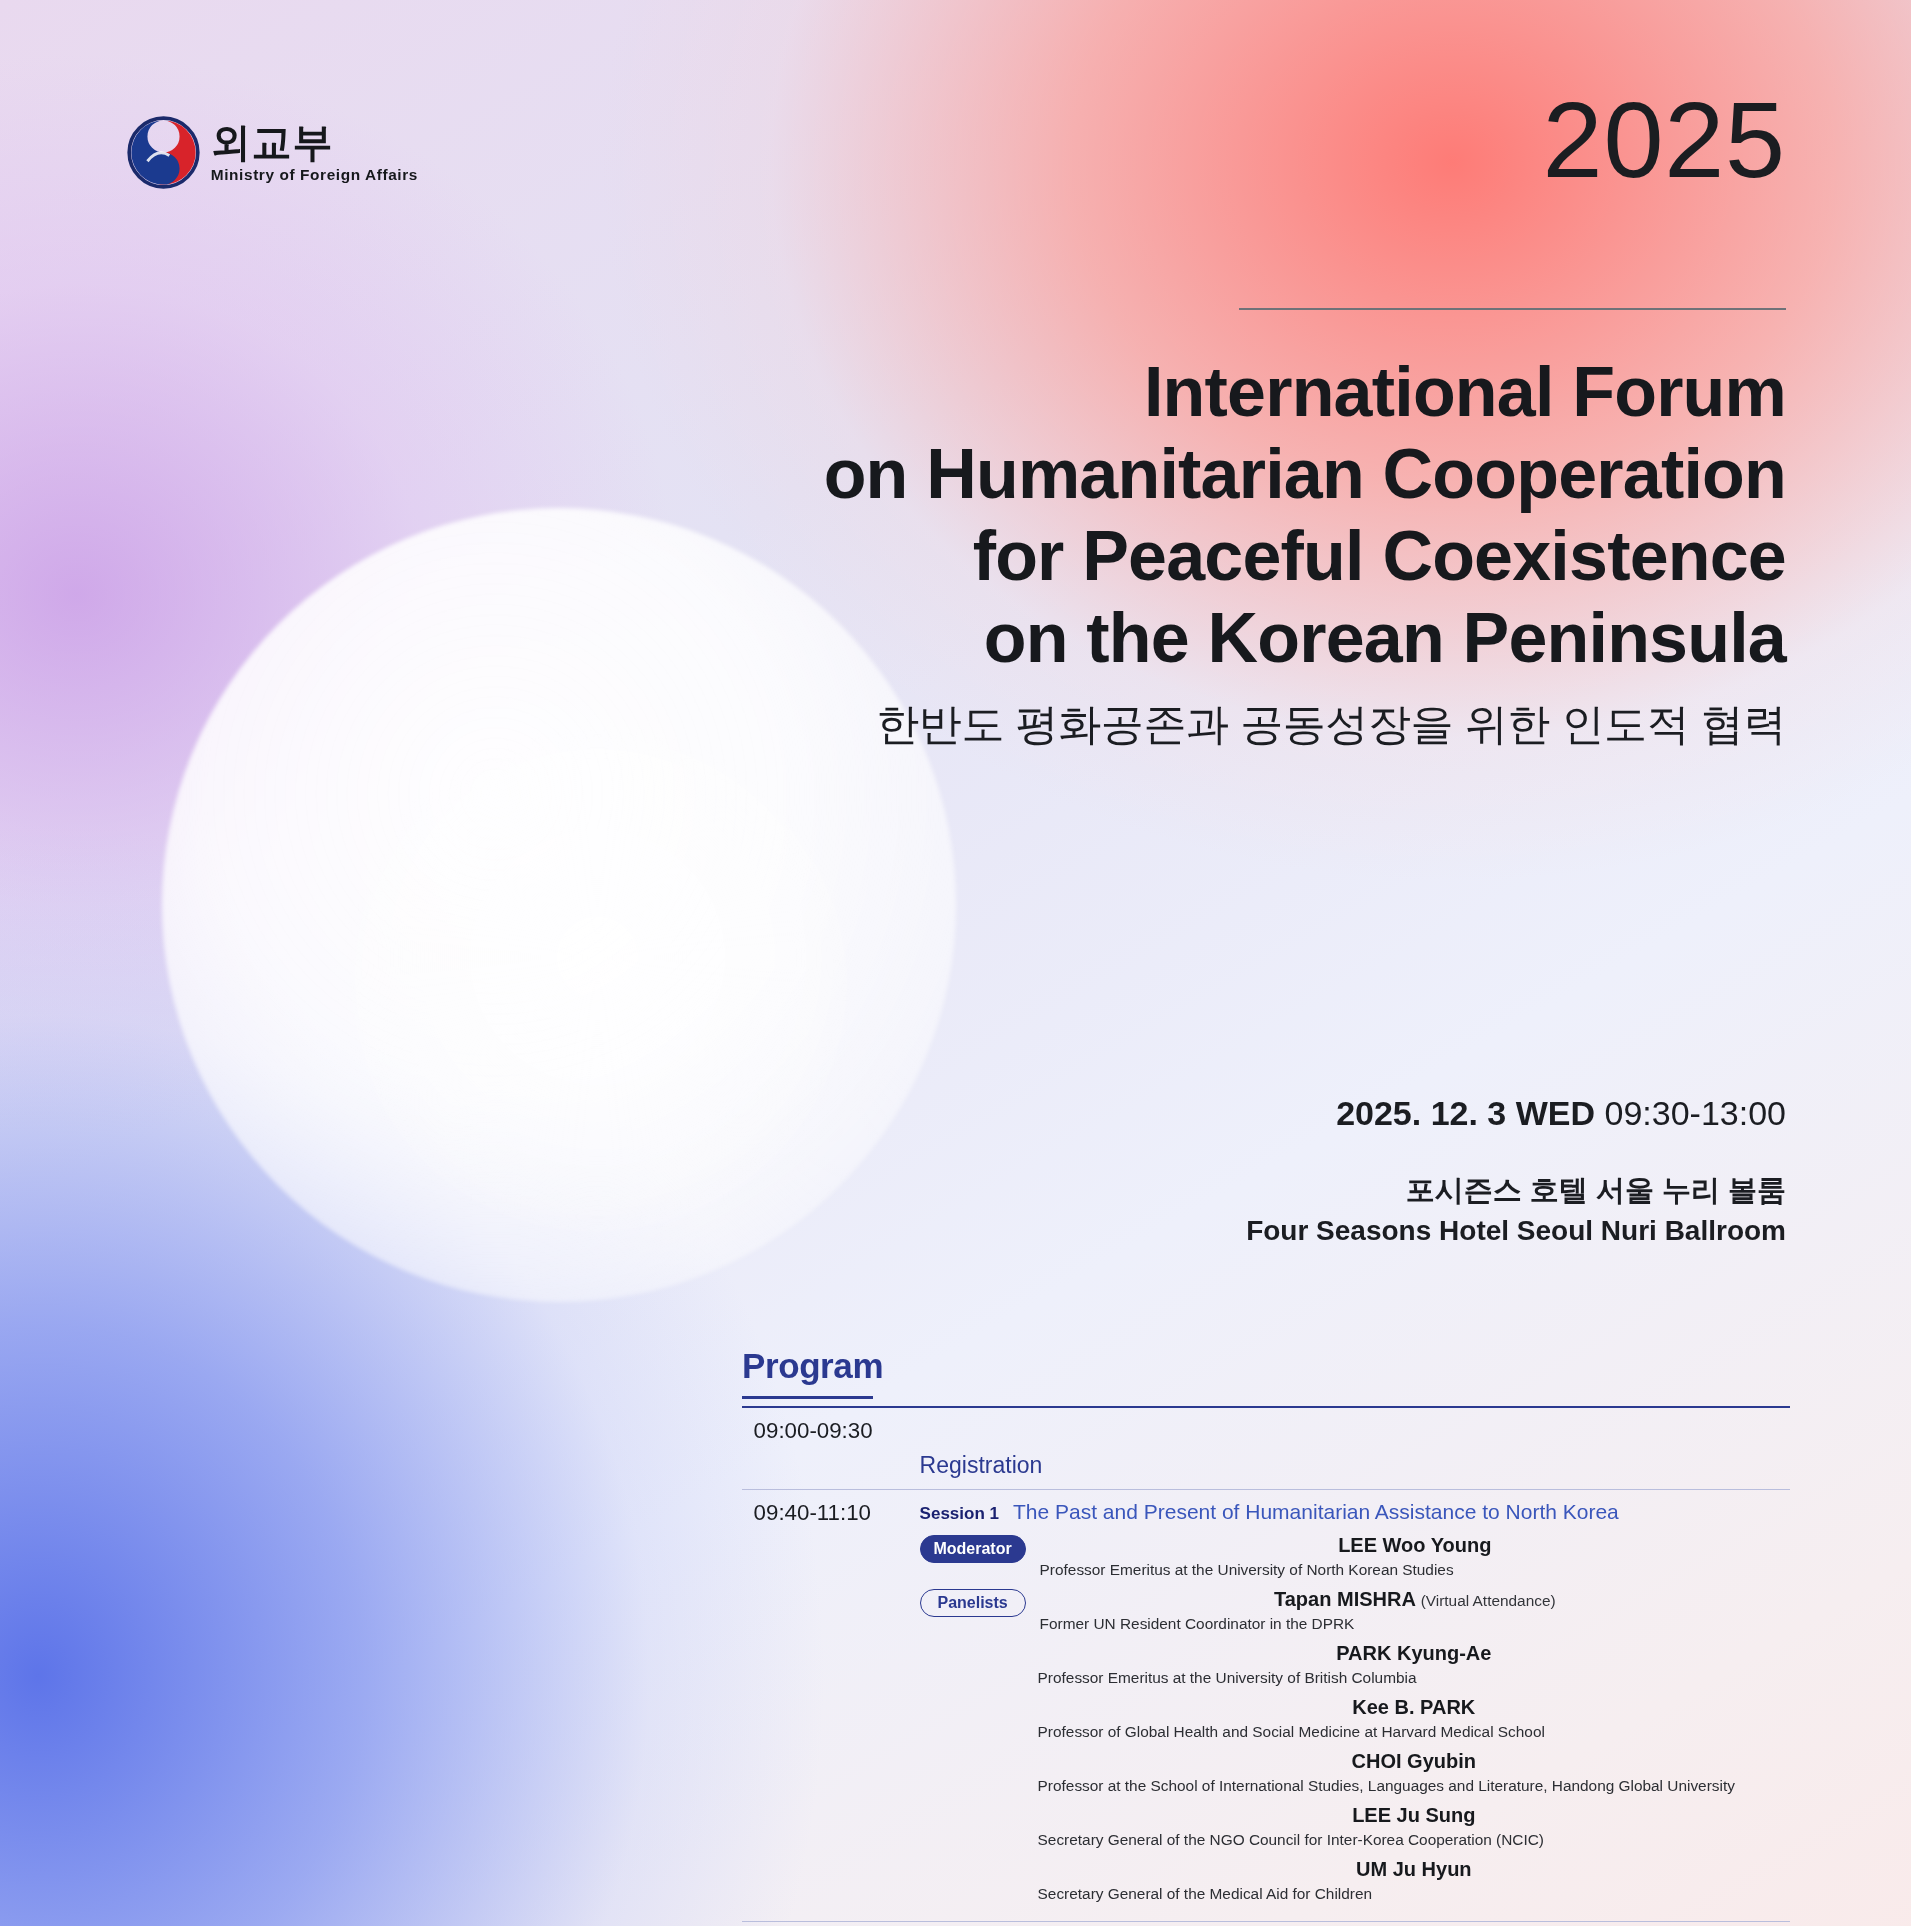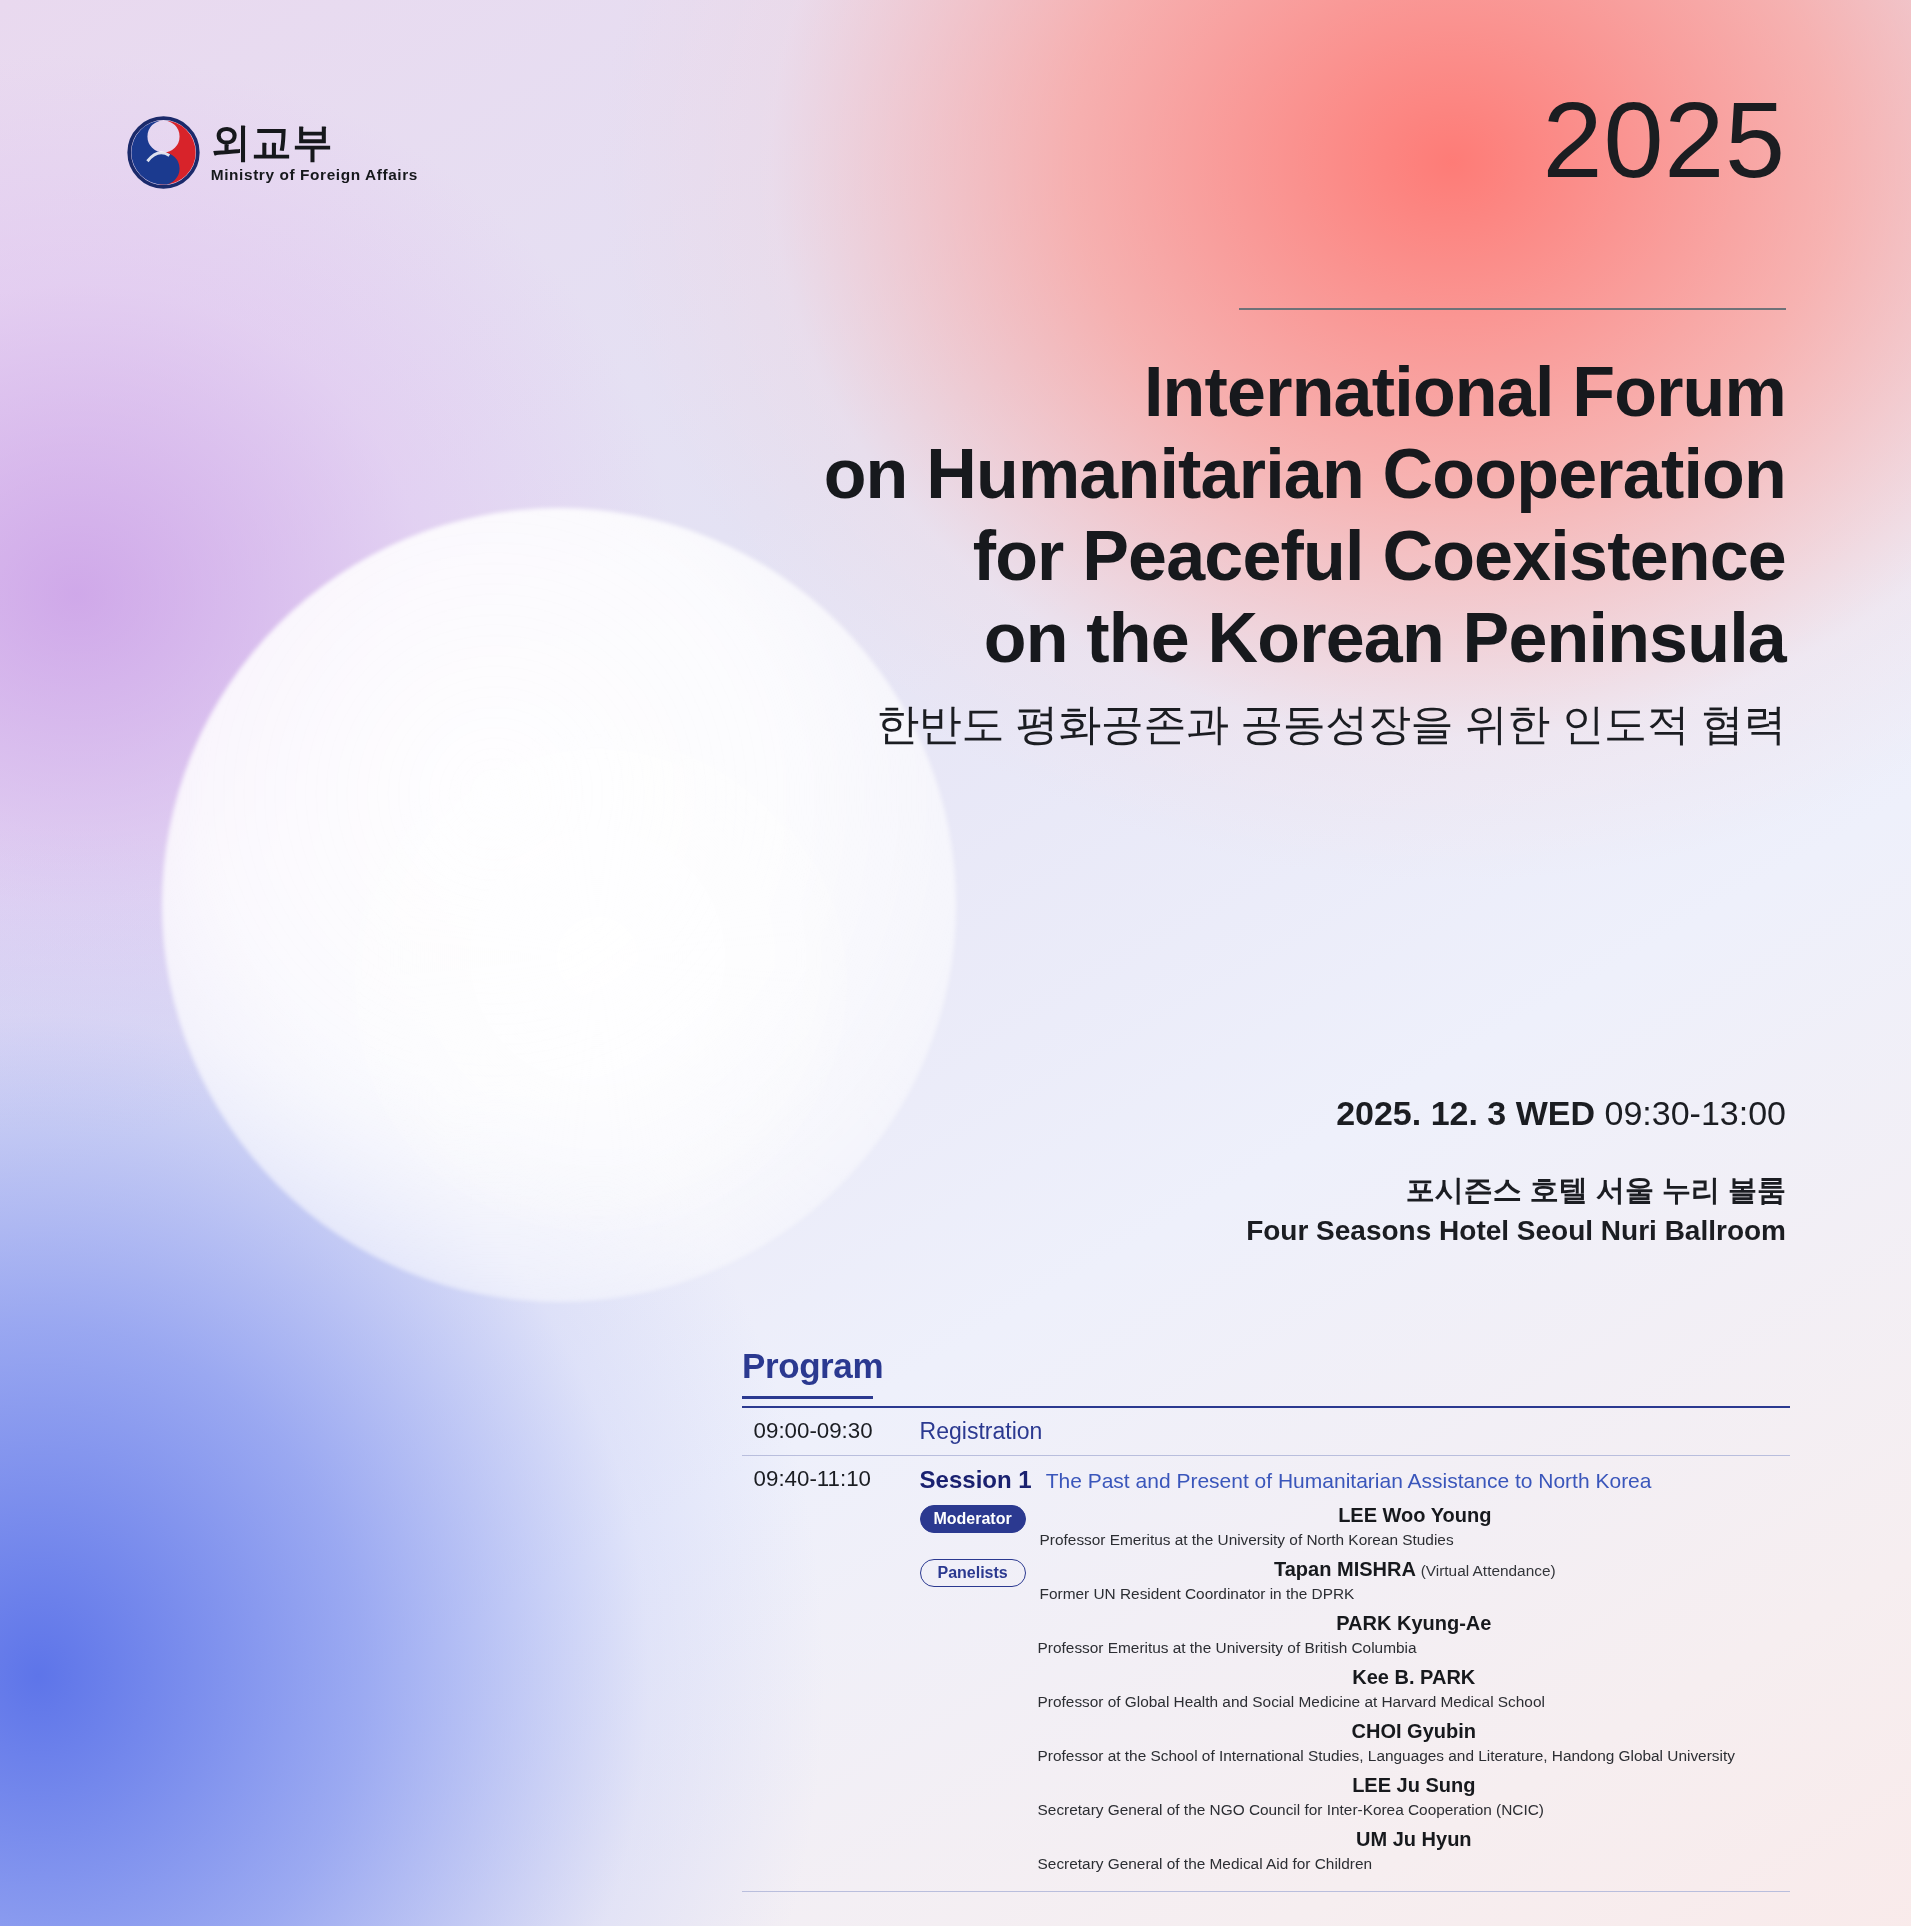--- a/index.html
+++ b/index.html
@@ -98,26 +98,26 @@
     position:absolute; left:742px; top:1406px; width:1048px;
   }
   .prog-top-rule { height:2.3px; background:#2b3990; width:100%; }
 
   .row { display:flex; align-items:flex-start; border-bottom:0.8px solid #b9bedd; }
   .time {
     width:166px; flex:0 0 166px; font-size:22.3px; color:#1b1d22; padding:10px 0 10px 11.6px;
     white-space:nowrap;
   }
   .rowbody { flex:1; padding:10px 0 10px 0; }
-  .simple-title { font-size:23px; color:#2b3990; font-weight:600; }
+  .simple-title { font-size:23px; color:#2b3990; font-weight:600;margin-top:34px; }
   .simple-title.bold { font-weight:700; color:#1a2170; }
   .simple-title.plain { font-weight:500; color:#2b3990; }
 
   .sess-head { display:flex; align-items:baseline; }
-  .sess-name { font-size:24px; font-weight:700; color:#1a2170; white-space:nowrap; }
+  .sess-name { font-size:17px; font-weight:700; color:#1a2170; white-space:nowrap; }
   .sess-sub { font-size:21px; color:#3a56bb; margin-left:14px; font-weight:500; }
 
   .people { margin-top:8.5px; }
   .prow { display:flex; align-items:flex-start; margin-bottom:7.7px; }
   .tag {
     flex:0 0 104px; width:104px; margin-right:14px; margin-top:2.3px;
     text-align:center; font-size:16px; font-weight:600;
     border-radius:15.4px; padding:3.9px 0;
   }
   .tag.mod { background:#2b3990; color:#ffffff; border:1.2px solid #2b3990; }

